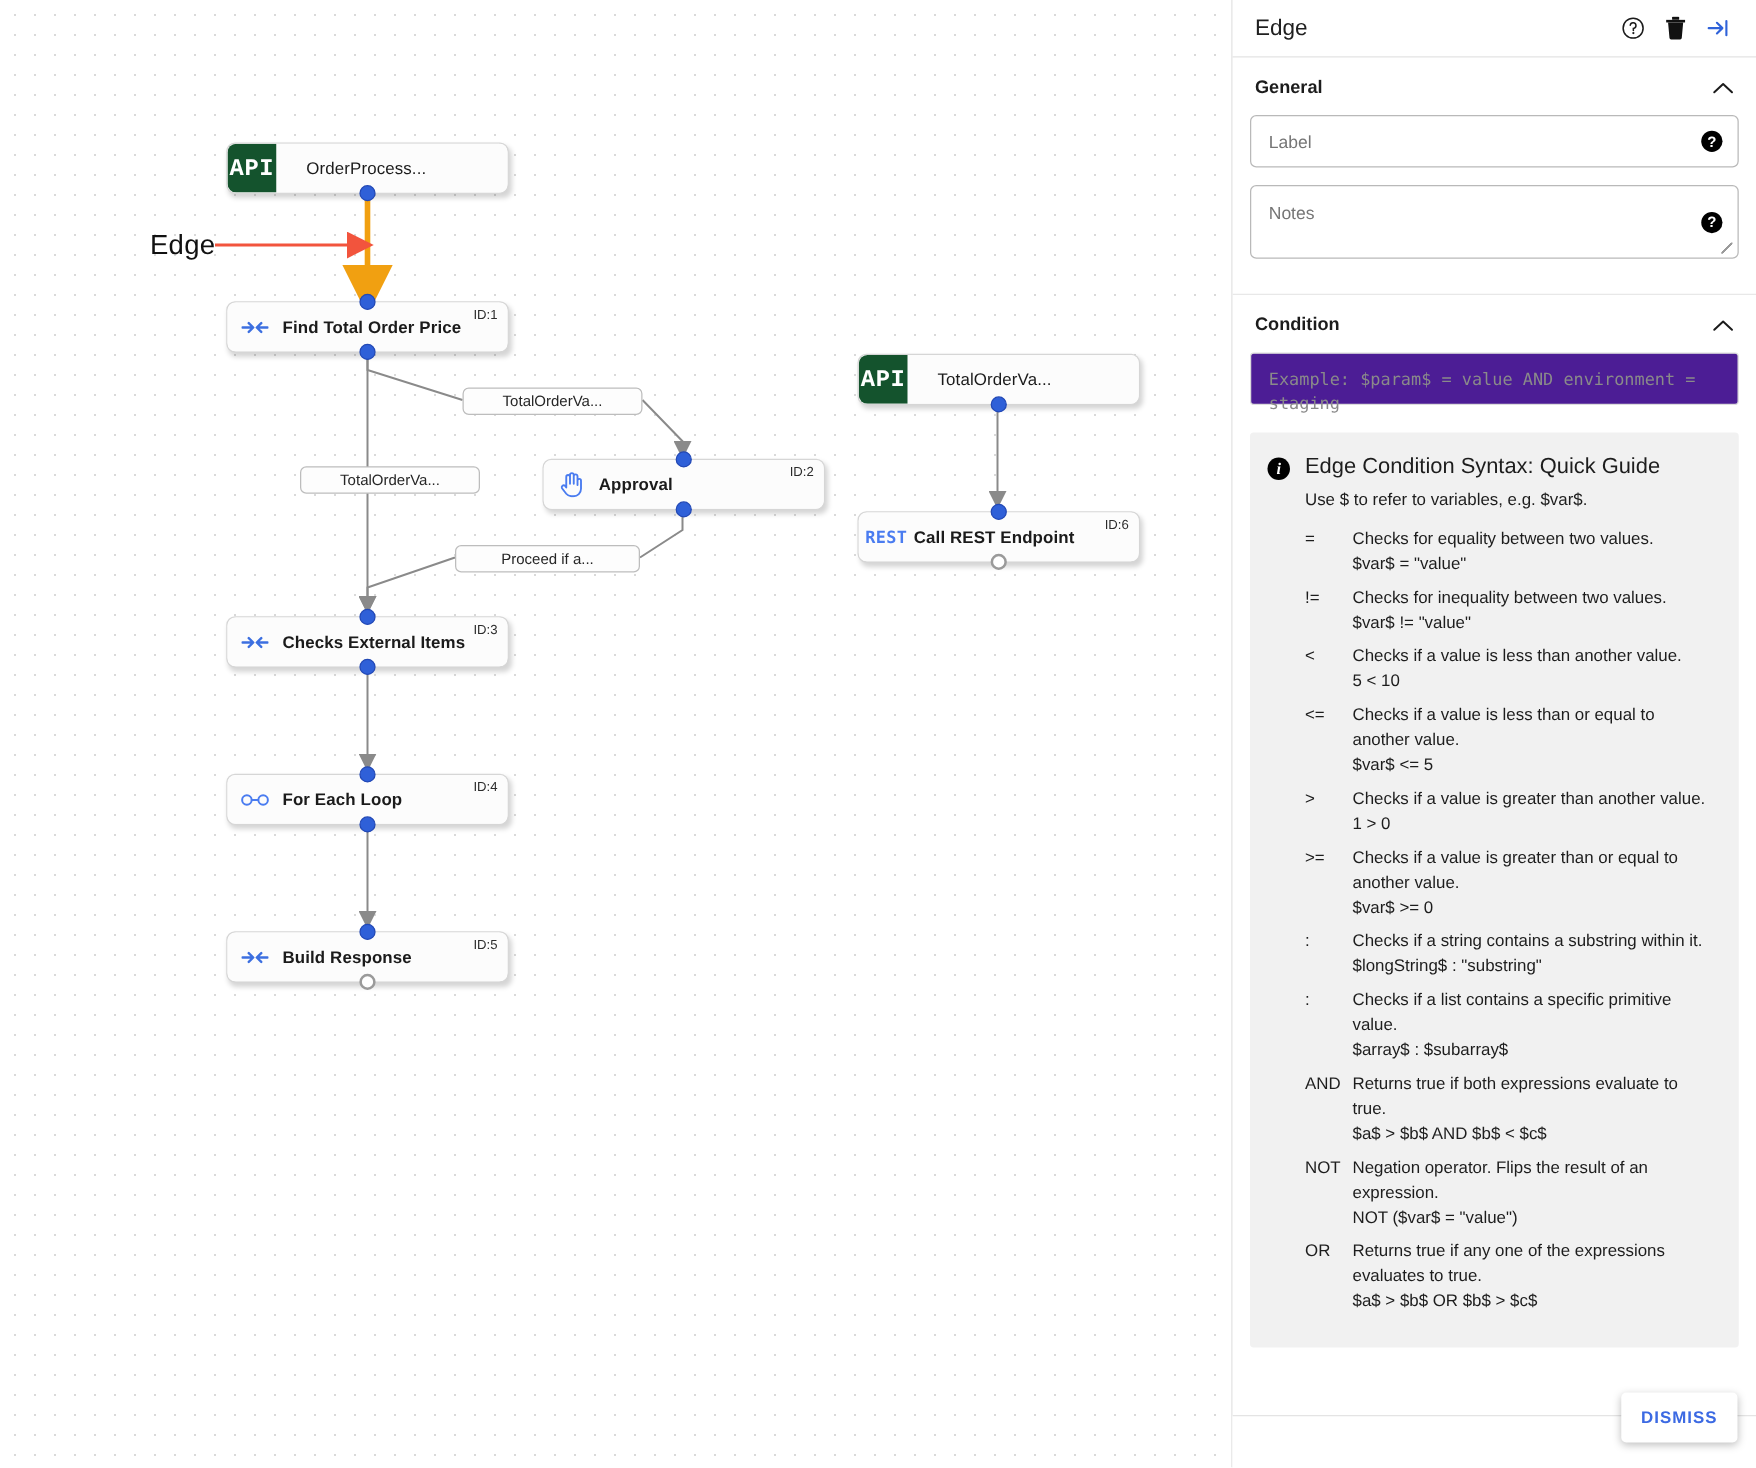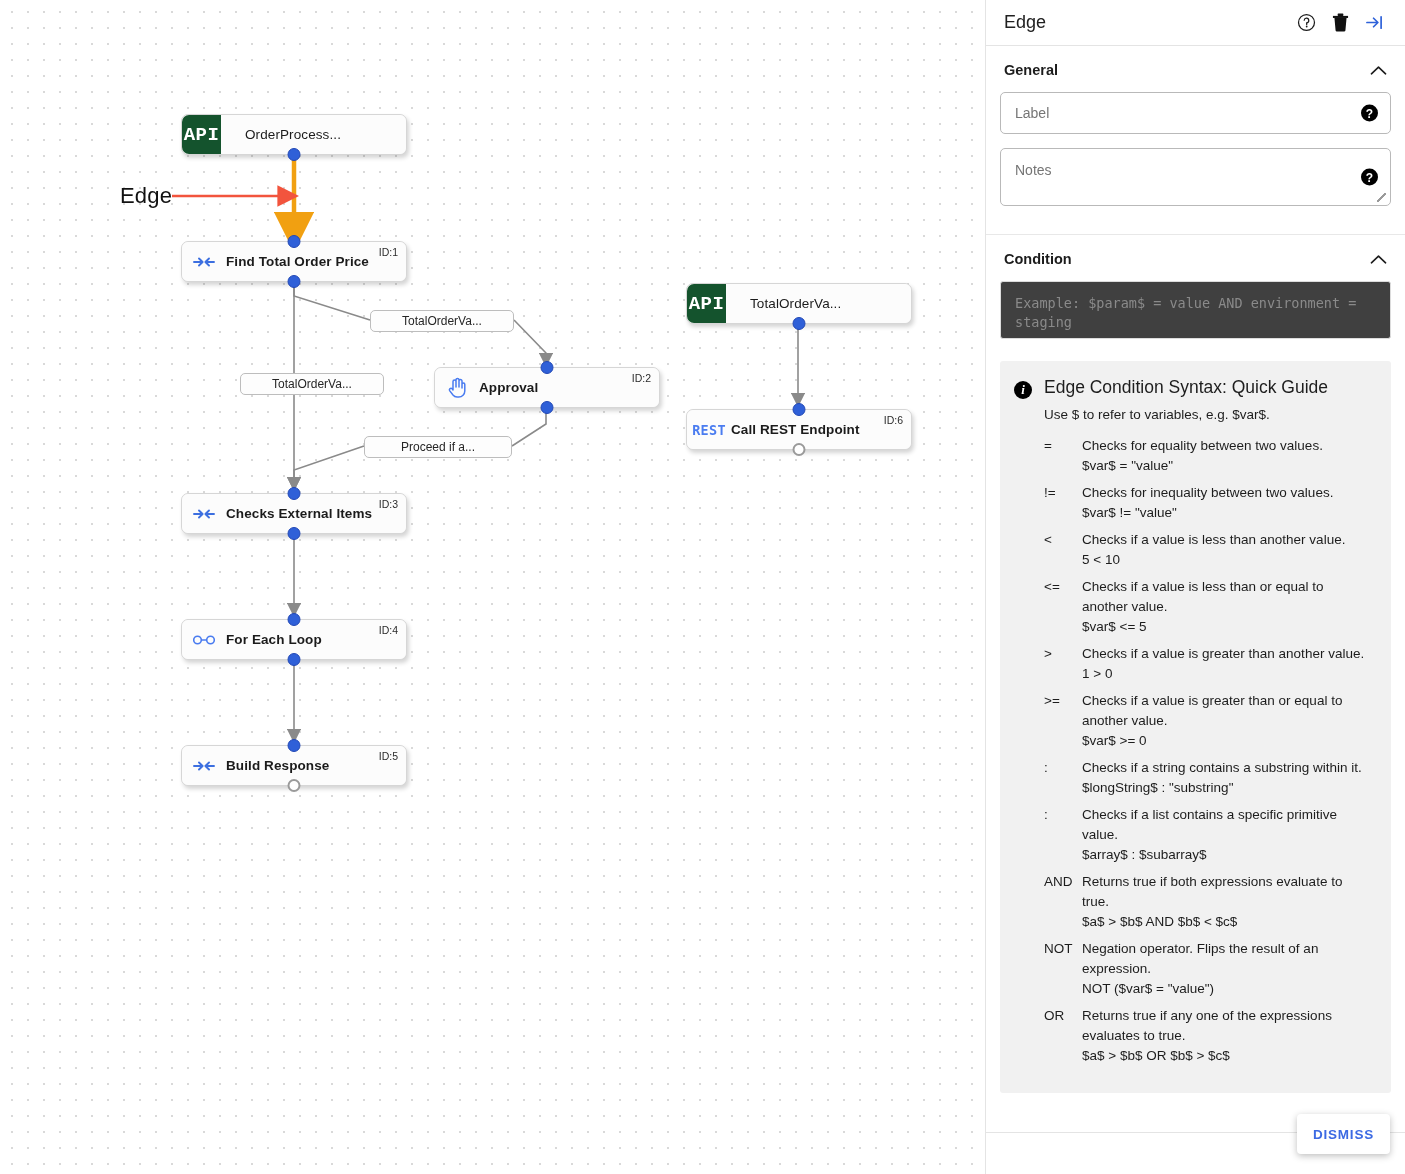--- a/index.html
+++ b/index.html
@@ -153,21 +153,21 @@
   }
   .resize-grip {
     position: absolute; right: 4px; bottom: 3px;
     width: 9px; height: 9px; cursor: nwse-resize;
     background:
       linear-gradient(135deg, transparent 44%, #9a9a9a 44%, #9a9a9a 56%, transparent 56%);
   }
 
   .cond-box {
     border: 1px solid #dcdcdc; border-radius: 3px;
-    background: #404040; padding: 12px 14px; height: 58px;
+    background: #4c1d95; padding: 12px 14px; height: 42px;
     margin-bottom: 22px;
   }
   .cond-box .ph {
     font-family: "DejaVu Sans Mono", monospace;
     font-size: 13.5px; color: #8a8a8a; line-height: 19px;
   }
 
   .info-card {
     background: #f1f1f1;
     border-radius: 3px;

